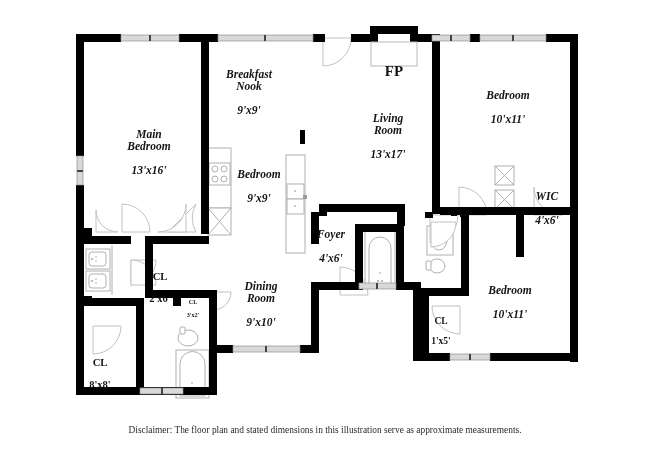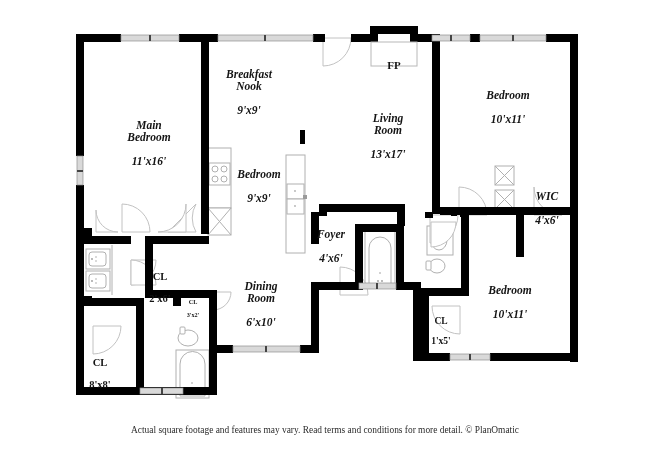--- a/index.html
+++ b/index.html
@@ -22,21 +22,21 @@
     color:#141414;
     line-height:1.05;
     white-space:pre-line;
     letter-spacing:0px;
     pointer-events:none;
   }
   .lbl-lg{font-size:11.5px;font-style:italic;}
   .lbl-md{font-size:10.5px;}
   .lbl-sm{font-size:9.5px;}
   .lbl-xs{font-size:6.2px;}
-  .lbl-fp{font-size:11px;}
+  .lbl-fp{font-size:15px;}
   #disclaimer{
     position:absolute;
     left:0;right:0;top:424px;
     text-align:center;
     font-family:"Liberation Serif", serif;
     font-size:9.4px;
     line-height:1.38;
     color:#2b2b2b;
   }
   #disclaimer div{display:block;}
@@ -290,23 +290,23 @@
   </g>
 
   <g>
     <rect x="371" y="42" width="46" height="24" fill="#ffffff" stroke="#b8b8b8" stroke-width="1"></rect>
   </g>
 
 </svg>
 
 <div id="labels">
 
-  <div class="label lbl-lg" style="left:109px;top:107px;width:80px;">
+  <div class="label lbl-lg" style="left:109px;top:116px;width:80px;">
     <span>Main<br>Bedroom</span><br>
-    <span>11'x16'</span>
+    <span>13'x16'</span>
   </div>
 
   <div class="label lbl-lg" style="left:209px;top:56px;width:80px;">
     <span>Breakfast<br>Nook</span><br>
     <span>9'x9'</span>
   </div>
 
   <div class="label lbl-lg" style="left:219px;top:156px;width:80px;">
     <span>Bedroom</span><br>
     <span>9'x9'</span>
@@ -327,21 +327,21 @@
     <span>10'x11'</span>
   </div>
 
   <div class="label lbl-lg" style="left:517px;top:178px;width:60px;">
     <span>WIC</span><br>
     <span>4'x6'</span>
   </div>
 
   <div class="label lbl-lg" style="left:221px;top:268px;width:80px;">
     <span>Dining<br>Room</span><br>
-    <span>6'x10'</span>
+    <span>9'x10'</span>
   </div>
 
   <div class="label lbl-lg" style="left:301px;top:216px;width:60px;">
     <span>Foyer</span><br>
     <span>4'x6'</span>
   </div>
 
   <div class="label lbl-md" style="left:135px;top:260px;width:50px;">
     <span>CL</span><br>
     <span>2'x6'</span>
@@ -362,14 +362,14 @@
     <span>1'x5'</span>
   </div>
 
   <div class="label lbl-fp" style="left:371px;top:48px;width:46px;">
     <span>FP</span>
   </div>
 
 </div>
 
 <div id="disclaimer">
-  <div>Actual square footage and features may vary. Read terms and conditions for more detail. © PlanOmatic</div>
+  <div>Disclaimer: The floor plan and stated dimensions in this illustration serve as approximate measurements.</div>
 </div>
 
 </body></html>

